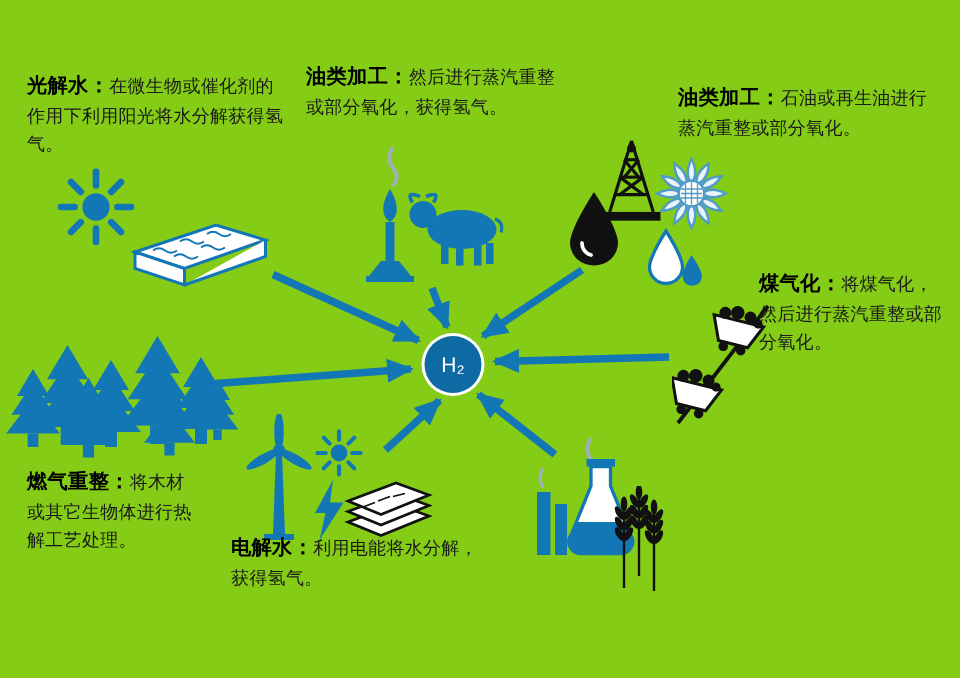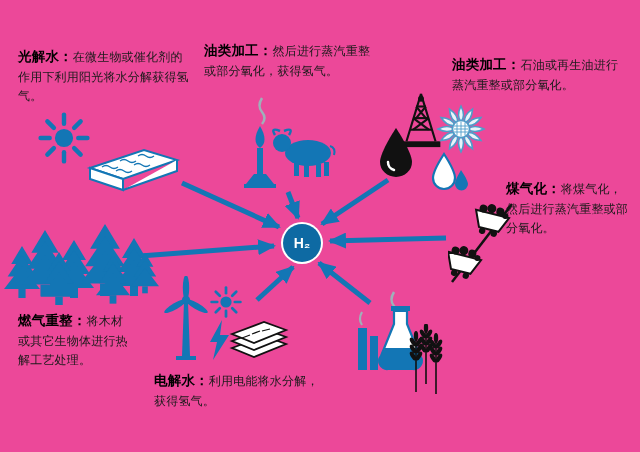--- a/index.html
+++ b/index.html
@@ -1,26 +1,26 @@
 <!DOCTYPE html>
 <html><head>
 <meta charset="utf-8">
 <style>
   * { margin:0; padding:0; box-sizing:border-box; }
   html,body { background:#fff; font-family:"Liberation Sans","DejaVu Sans",sans-serif; }
-  .canvas { position:relative; width:640px; height:452px; background:#ec4899; overflow:hidden; }
+  .canvas { position:relative; width:640px; height:452px; background:#84cc16; overflow:hidden; }
   .overlay { position:absolute; left:0; top:0; width:640px; height:452px; }
   .node-text { position:absolute; font-size:12px; line-height:1.6; color:#1a1a1a; letter-spacing:.2px; }
   .node-title { font-weight:700; font-size:13.5px; color:#000; }
   .node-desc { font-size:12px; color:#1a1a1a; }
   .icon { position:absolute; }
   .center-h2 {
     position:absolute; width:38px; height:38px; border-radius:50%;
     background:#0e6aa3; color:#fff; display:flex; align-items:center; justify-content:center;
-    font-weight:700; font-size:14px; box-shadow:0 0 0 2px #ffffff;
+    font-weight:400; font-size:14px; box-shadow:0 0 0 2px #ffffff;
   }
 </style>
 </head>
 <body>
 
 <div class="canvas">
 
   <svg class="overlay" viewBox="0 0 640 452">
     <defs>
       <marker id="ah" markerUnits="userSpaceOnUse" markerWidth="18" markerHeight="16" refX="16" refY="8" orient="auto">
@@ -274,21 +274,21 @@
 
   <div class="node-text" style="left:506px;top:178px;width:124px">
     <span class="node-title">煤气化：</span><span class="node-desc">将煤气化，然后进行蒸汽重整或部分氧化。</span>
   </div>
 
   <div class="node-text" style="left:452px;top:54px;width:172px">
     <span class="node-title">油类加工：</span><span class="node-desc">石油或再生油进行蒸汽重整或部分氧化。</span>
   </div>
 
 
-  <div class="node-text" style="left:154px;top:370px;width:168px">
+  <div class="node-text" style="left:154px;top:354px;width:168px">
     <span class="node-title">电解水：</span><span class="node-desc">利用电能将水分解，获得氢气。</span>
   </div>
 
   <div class="node-text" style="left:18px;top:310px;width:116px">
     <span class="node-title">燃气重整：</span><span class="node-desc">将木材或其它生物体进行热解工艺处理。</span>
   </div>
 
   <div class="center-h2" style="left:283px;top:224px">H₂</div>
 
 </div>

